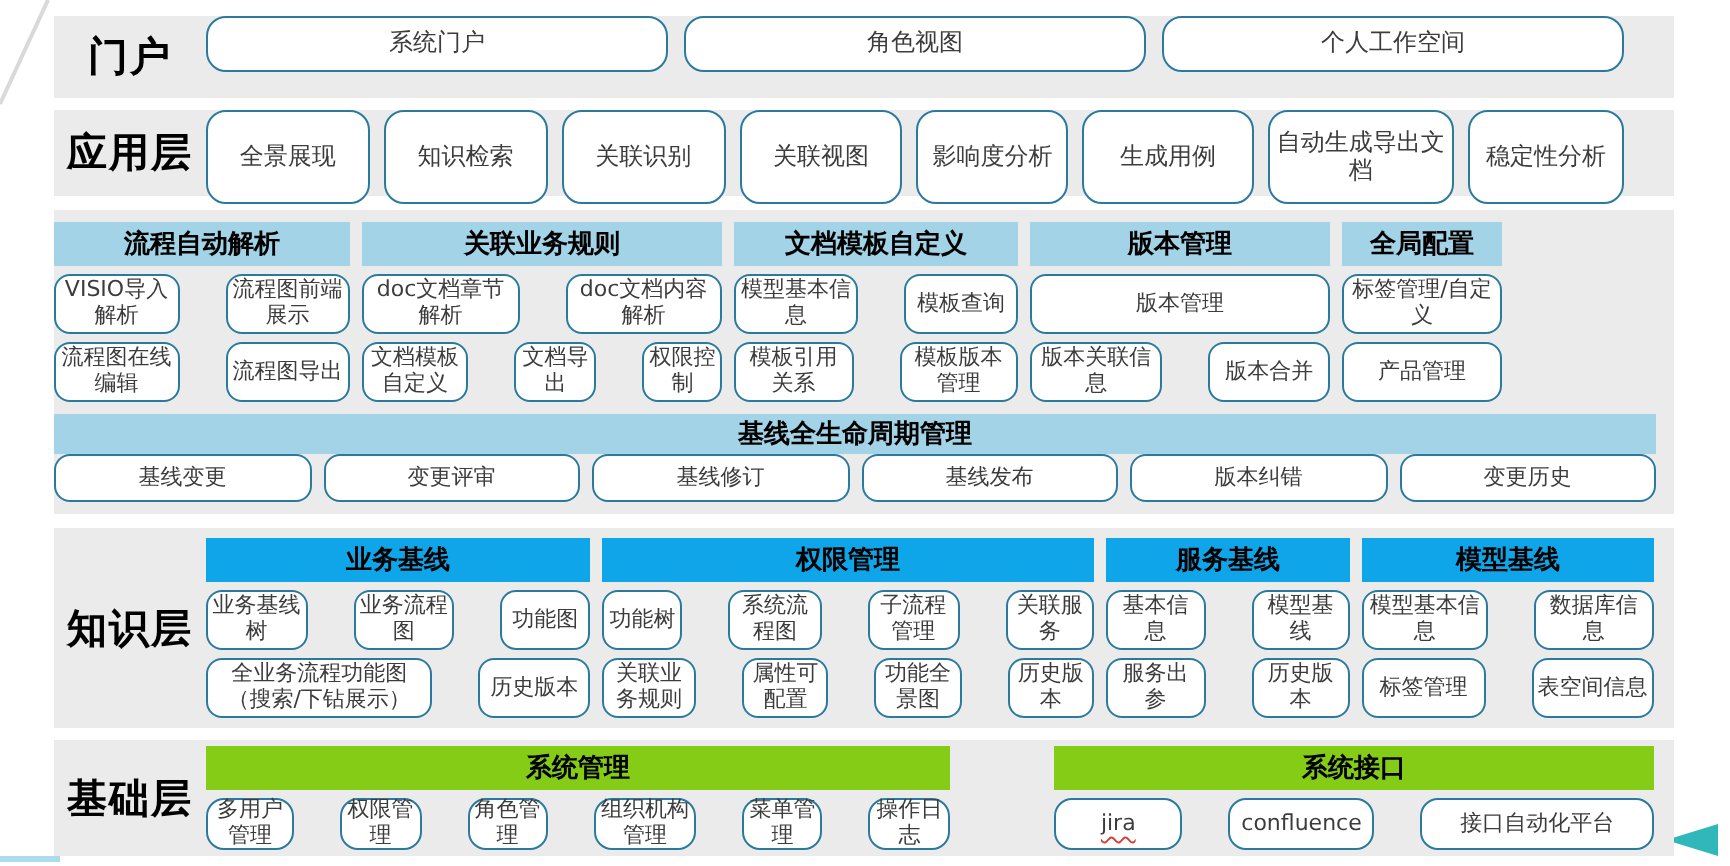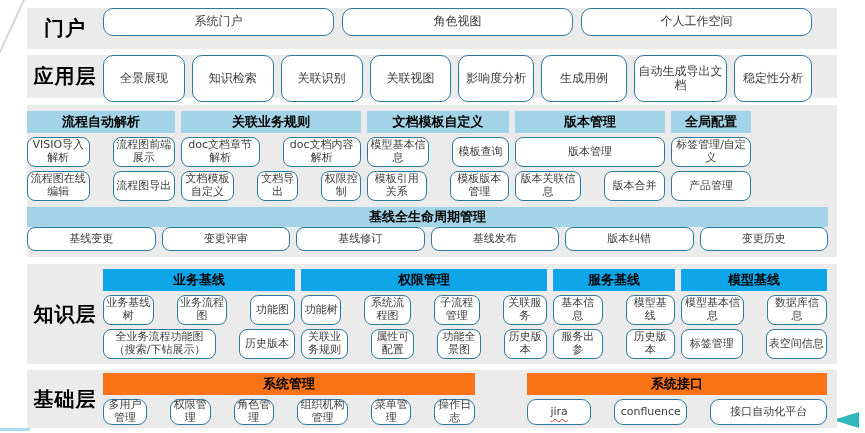--- a/index.html
+++ b/index.html
@@ -16,21 +16,21 @@
   .portal-pill{height:28px;flex:1;border-radius:10px}
   .app-pill{height:47px;border-radius:10px}
   
   .col-content{flex:1;display:flex;flex-direction:column;justify-content:center;padding-right:9px}
   .groups-row{display:flex;gap:6px;align-items:center}
   .group{display:flex;flex-direction:column;gap:4px}
   .ghdr{height:22px;display:flex;align-items:center;justify-content:center;
         font-weight:bold;font-size:13px}
   .ghdr.blue{background:#a3d3e6}
   .ghdr.pale{background:#0ea5e9}
-  .ghdr.teal{background:#f97316}
+  .ghdr.teal{background:#84cc16}
   .grow{display:flex;gap:23px}
   .pill.sm{height:30px;font-size:11px;border-radius:8px}
   .pill.xs{height:24px;font-size:11px;border-radius:8px}
   .pill.fnd{height:26px;font-size:11px;border-radius:9px}
   .baseline-title{height:20px;margin-top:6px;background:#a3d3e6;display:flex;
                   align-items:center;justify-content:center;font-weight:bold;font-size:13px}
   .baseline-row{display:flex;gap:6px;margin-top:0}
   .wavy{text-decoration:underline wavy #d83a34;text-decoration-thickness:1px;text-underline-offset:3px}
   .deco{position:absolute;pointer-events:none}
 </style>

